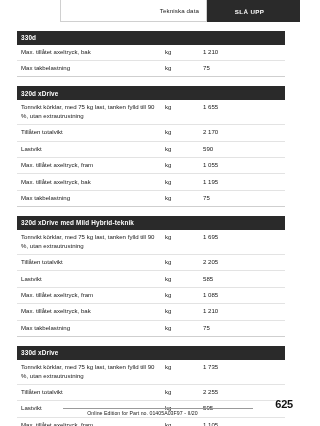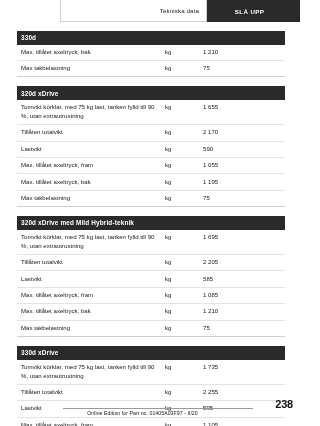--- a/index.html
+++ b/index.html
@@ -287,14 +287,14 @@
           <td class="unit">kg</td>
           <td class="value">1 105</td>
         </tr>
       </tbody>
     </table>
   </div>
 
 <div class="footer">
   <div class="footer-rule"></div>
   <div class="footer-note">Online Edition for Part no. 01405A03F97 - II/20</div>
-  <div class="page-number">238</div>
+  <div class="page-number">625</div>
 </div>
 
 </body></html>

